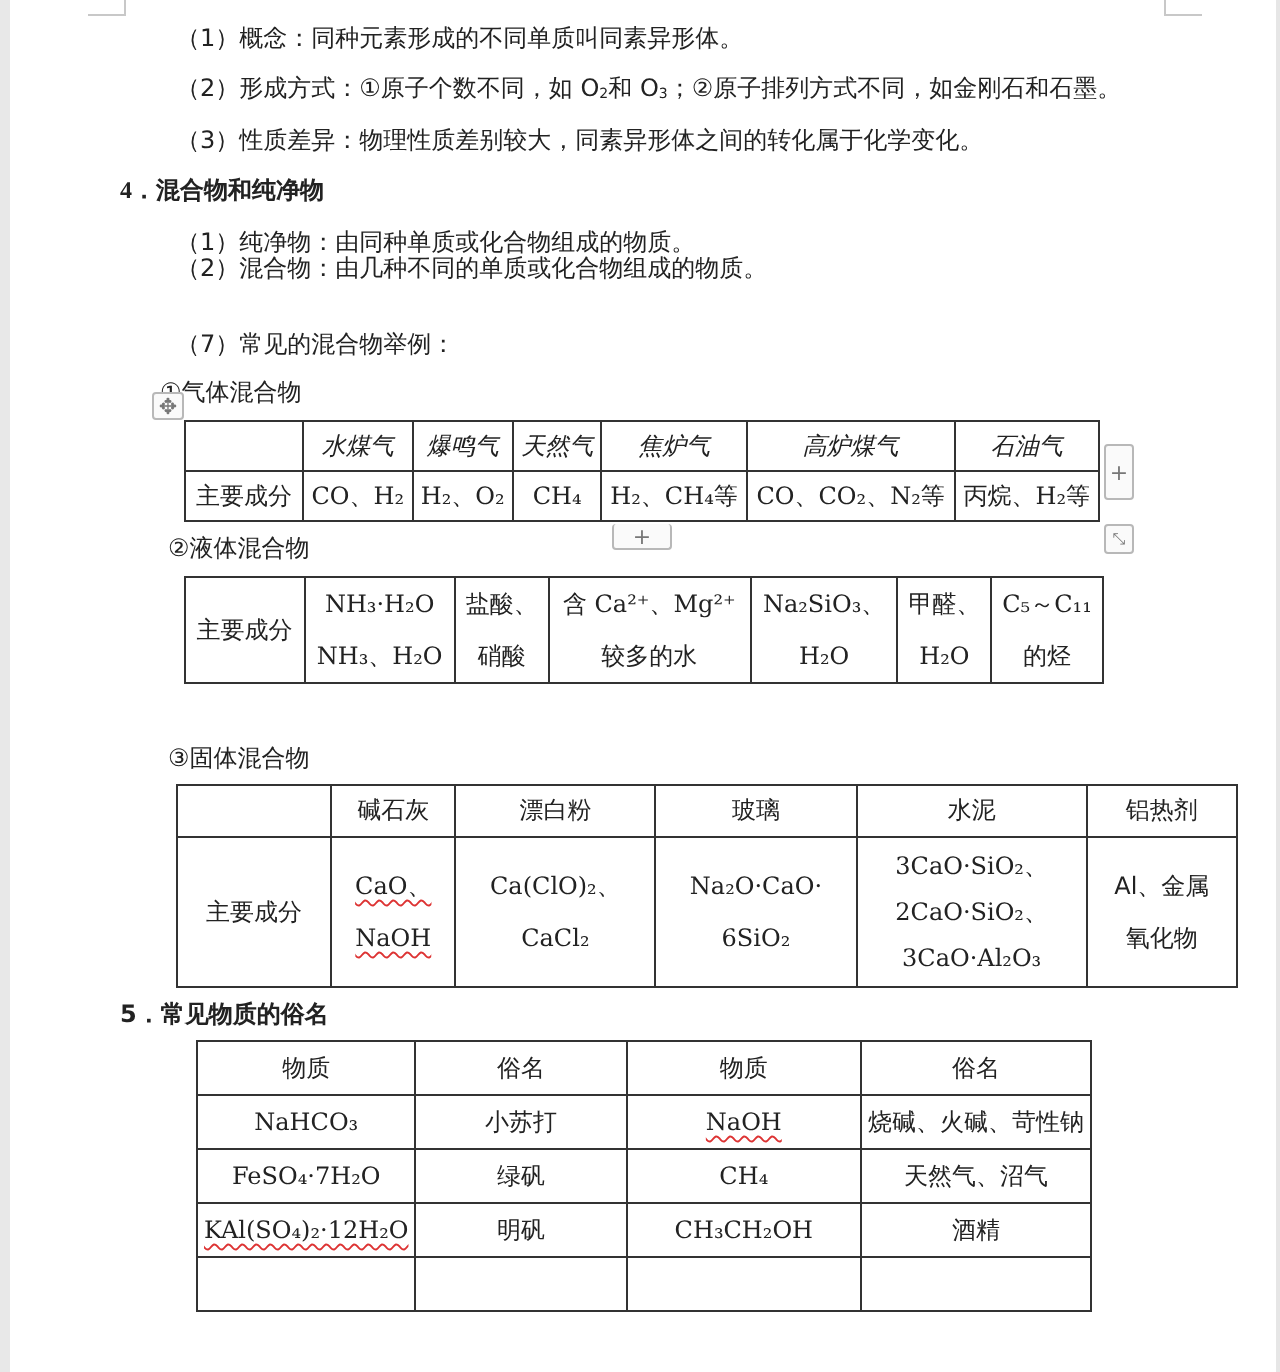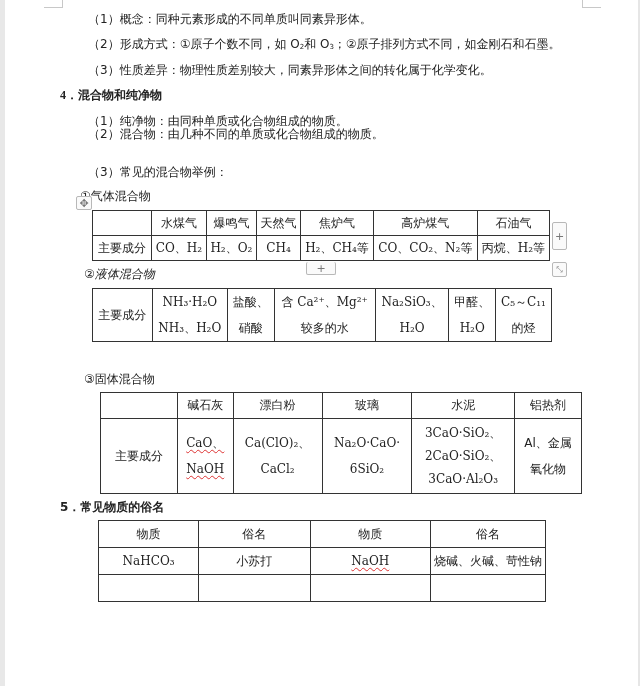--- a/index.html
+++ b/index.html
@@ -37,27 +37,27 @@
 <div class="crop-mark crop-tl"></div>
 <div class="crop-mark crop-tr"></div>
 
 <div class="line para" style="top:11px;">（1）概念：同种元素形成的不同单质叫同素异形体。</div>
 <div class="line para" style="top:36px;"><span>（2）形成方式：①原子个数不同，如 O</span><sub>2</sub><span>和 O</span><sub>3</sub><span>；②原子排列方式不同，如金刚石和石墨。</span></div>
 <div class="line para" style="top:62px;">（3）性质差异：物理性质差别较大，同素异形体之间的转化属于化学变化。</div>
 
 <div class="line heading" style="left:60px; top:87px;font-family:Liberation Serif, serif;">4．混合物和纯净物</div>
 <div class="line para" style="top:113px;">（1）纯净物：由同种单质或化合物组成的物质。</div>
 <div class="line para" style="top:126px;text-align:center;">（2）混合物：由几种不同的单质或化合物组成的物质。</div>
-<div class="line para" style="top:164px;">（3）常见的混合物举例：</div>
+<div class="line para" style="top:164px;">（7）常见的混合物举例：</div>
 
 <div class="line" style="left:80px; top:188px;">①气体混合物</div>
 <div class="handle" style="left:76px; top:196px; width:16px; height:14px;">✥</div>
 <table style="left:92px; top:210px; width:458px;">
   <tbody>
-      <tr style="height:25px;">
+      <tr style="height:25px;font-style:italic;">
     <td class="cjk" style="width:52px;"></td>
     <td class="cjk">水煤气</td>
     <td class="cjk">爆鸣气</td>
     <td class="cjk">天然气</td>
     <td class="cjk">焦炉气</td>
     <td class="cjk">高炉煤气</td>
     <td class="cjk">石油气</td>
   </tr>
   <tr style="height:25px;">
     <td class="cjk">主要成分</td>
@@ -67,21 +67,21 @@
     <td>H₂、CH₄等</td>
     <td>CO、CO₂、N₂等</td>
     <td>丙烷、H₂等</td>
   </tr>
 </tbody>
   </table>
 <div class="handle" style="left:552px; top:222px; width:15px; height:28px;">+</div>
 <div class="handle" style="left:306px; top:262px; width:30px; height:13px; border-top:none;">+</div>
 <div class="handle" style="left:552px; top:262px; width:15px; height:15px; font-size:8px;">⤡</div>
 
-<div class="line" style="left:84px; top:266px;font-style:italic;">②液体混合物</div>
+<div class="line" style="left:84px; top:266px;">②液体混合物</div>
 <table style="left:92px; top:288px; width:460px;">
   <tbody>
   <tr style="height:52px;">
     <td class="cjk">主要成分</td>
     <td class="ml">
           <div>NH₃·H₂O</div>
           <div>NH₃、H₂O</div>
         </td>
     <td class="ml cjk">
           <div>盐酸、</div>
@@ -101,21 +101,21 @@
         </td>
     <td class="ml">
           <div>C₅～C₁₁</div>
           <div>的烃</div>
         </td>
   </tr>
 </tbody>
   </table>
 
 <div class="line" style="left:84px; top:371px;">③固体混合物</div>
-<table style="left:100px; top:392px; width:482px;">
+<table style="left:88px; top:392px; width:531px;">
   <tbody>
       <tr style="height:26px;">
     <td class="cjk" style="width:70px;"></td>
     <td class="cjk">碱石灰</td>
     <td class="cjk">漂白粉</td>
     <td class="cjk">玻璃</td>
     <td class="cjk">水泥</td>
     <td class="cjk">铝热剂</td>
   </tr>
   <tr style="height:75px;">
@@ -154,19 +154,31 @@
     <td class="cjk" style="width:115px;">物质</td>
     <td class="cjk">俗名</td>
   </tr>
   <tr style="height:27px;">
     <td>NaHCO₃</td>
     <td class="cjk">小苏打</td>
     <td><span class="wavy">NaOH</span></td>
     <td class="cjk">烧碱、火碱、苛性钠</td>
   </tr>
   <tr style="height:27px;">
+    <td>FeSO₄·7H₂O</td>
+    <td class="cjk">绿矾</td>
+    <td>CH₄</td>
+    <td class="cjk">天然气、沼气</td>
+  </tr>
+  <tr style="height:27px;">
+    <td><span class="wavy">KAl(SO₄)₂·12H₂O</span></td>
+    <td class="cjk">明矾</td>
+    <td>CH₃CH₂OH</td>
+    <td class="cjk">酒精</td>
+  </tr>
+  <tr style="height:27px;">
     <td></td>
     <td class="cjk"></td>
     <td></td>
     <td class="cjk"></td>
   </tr>
 </tbody>
   </table>
 
 </body></html>

